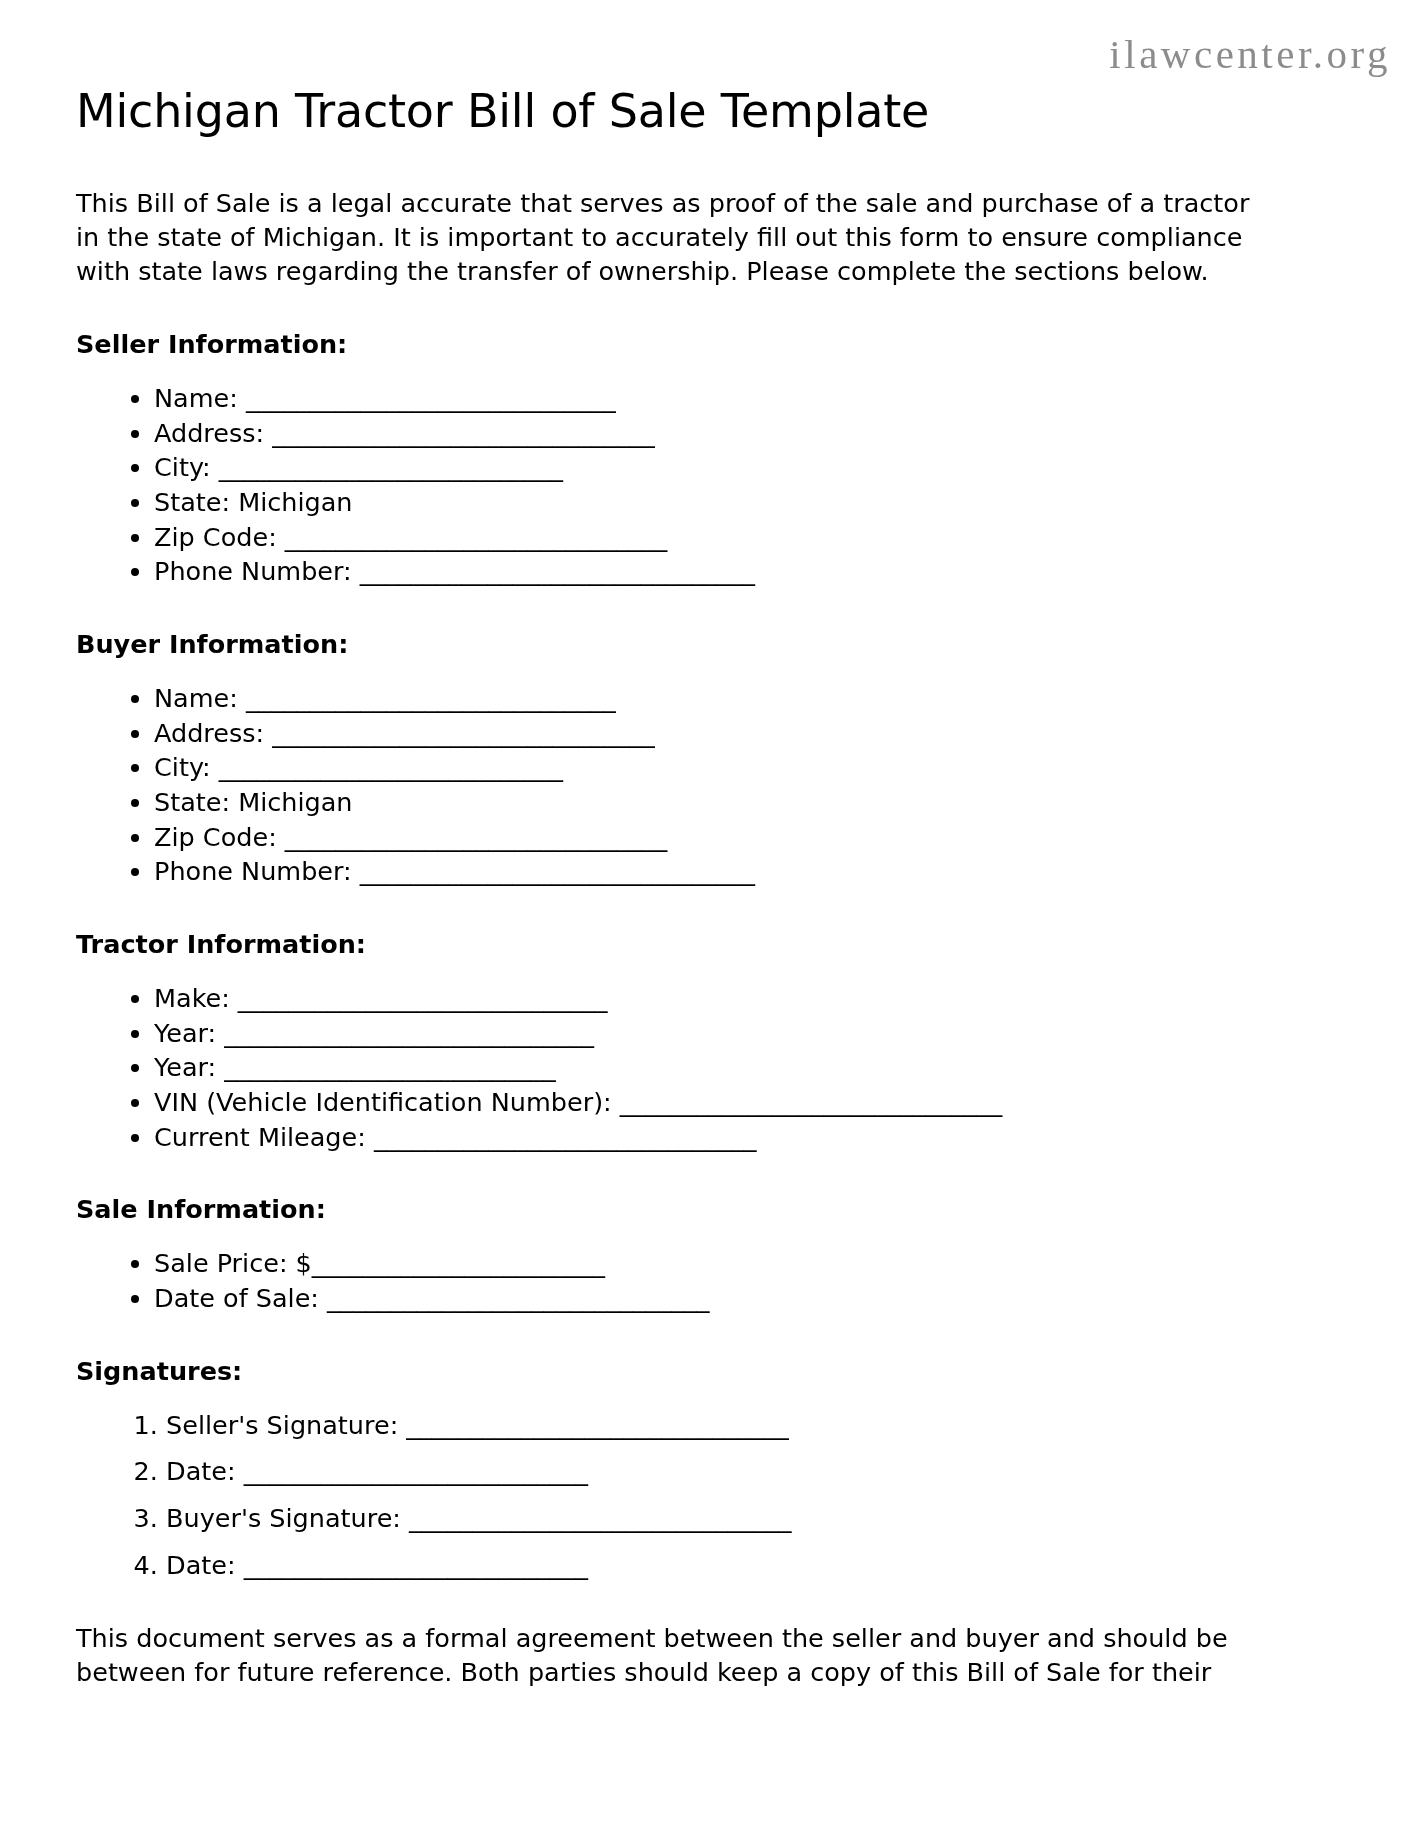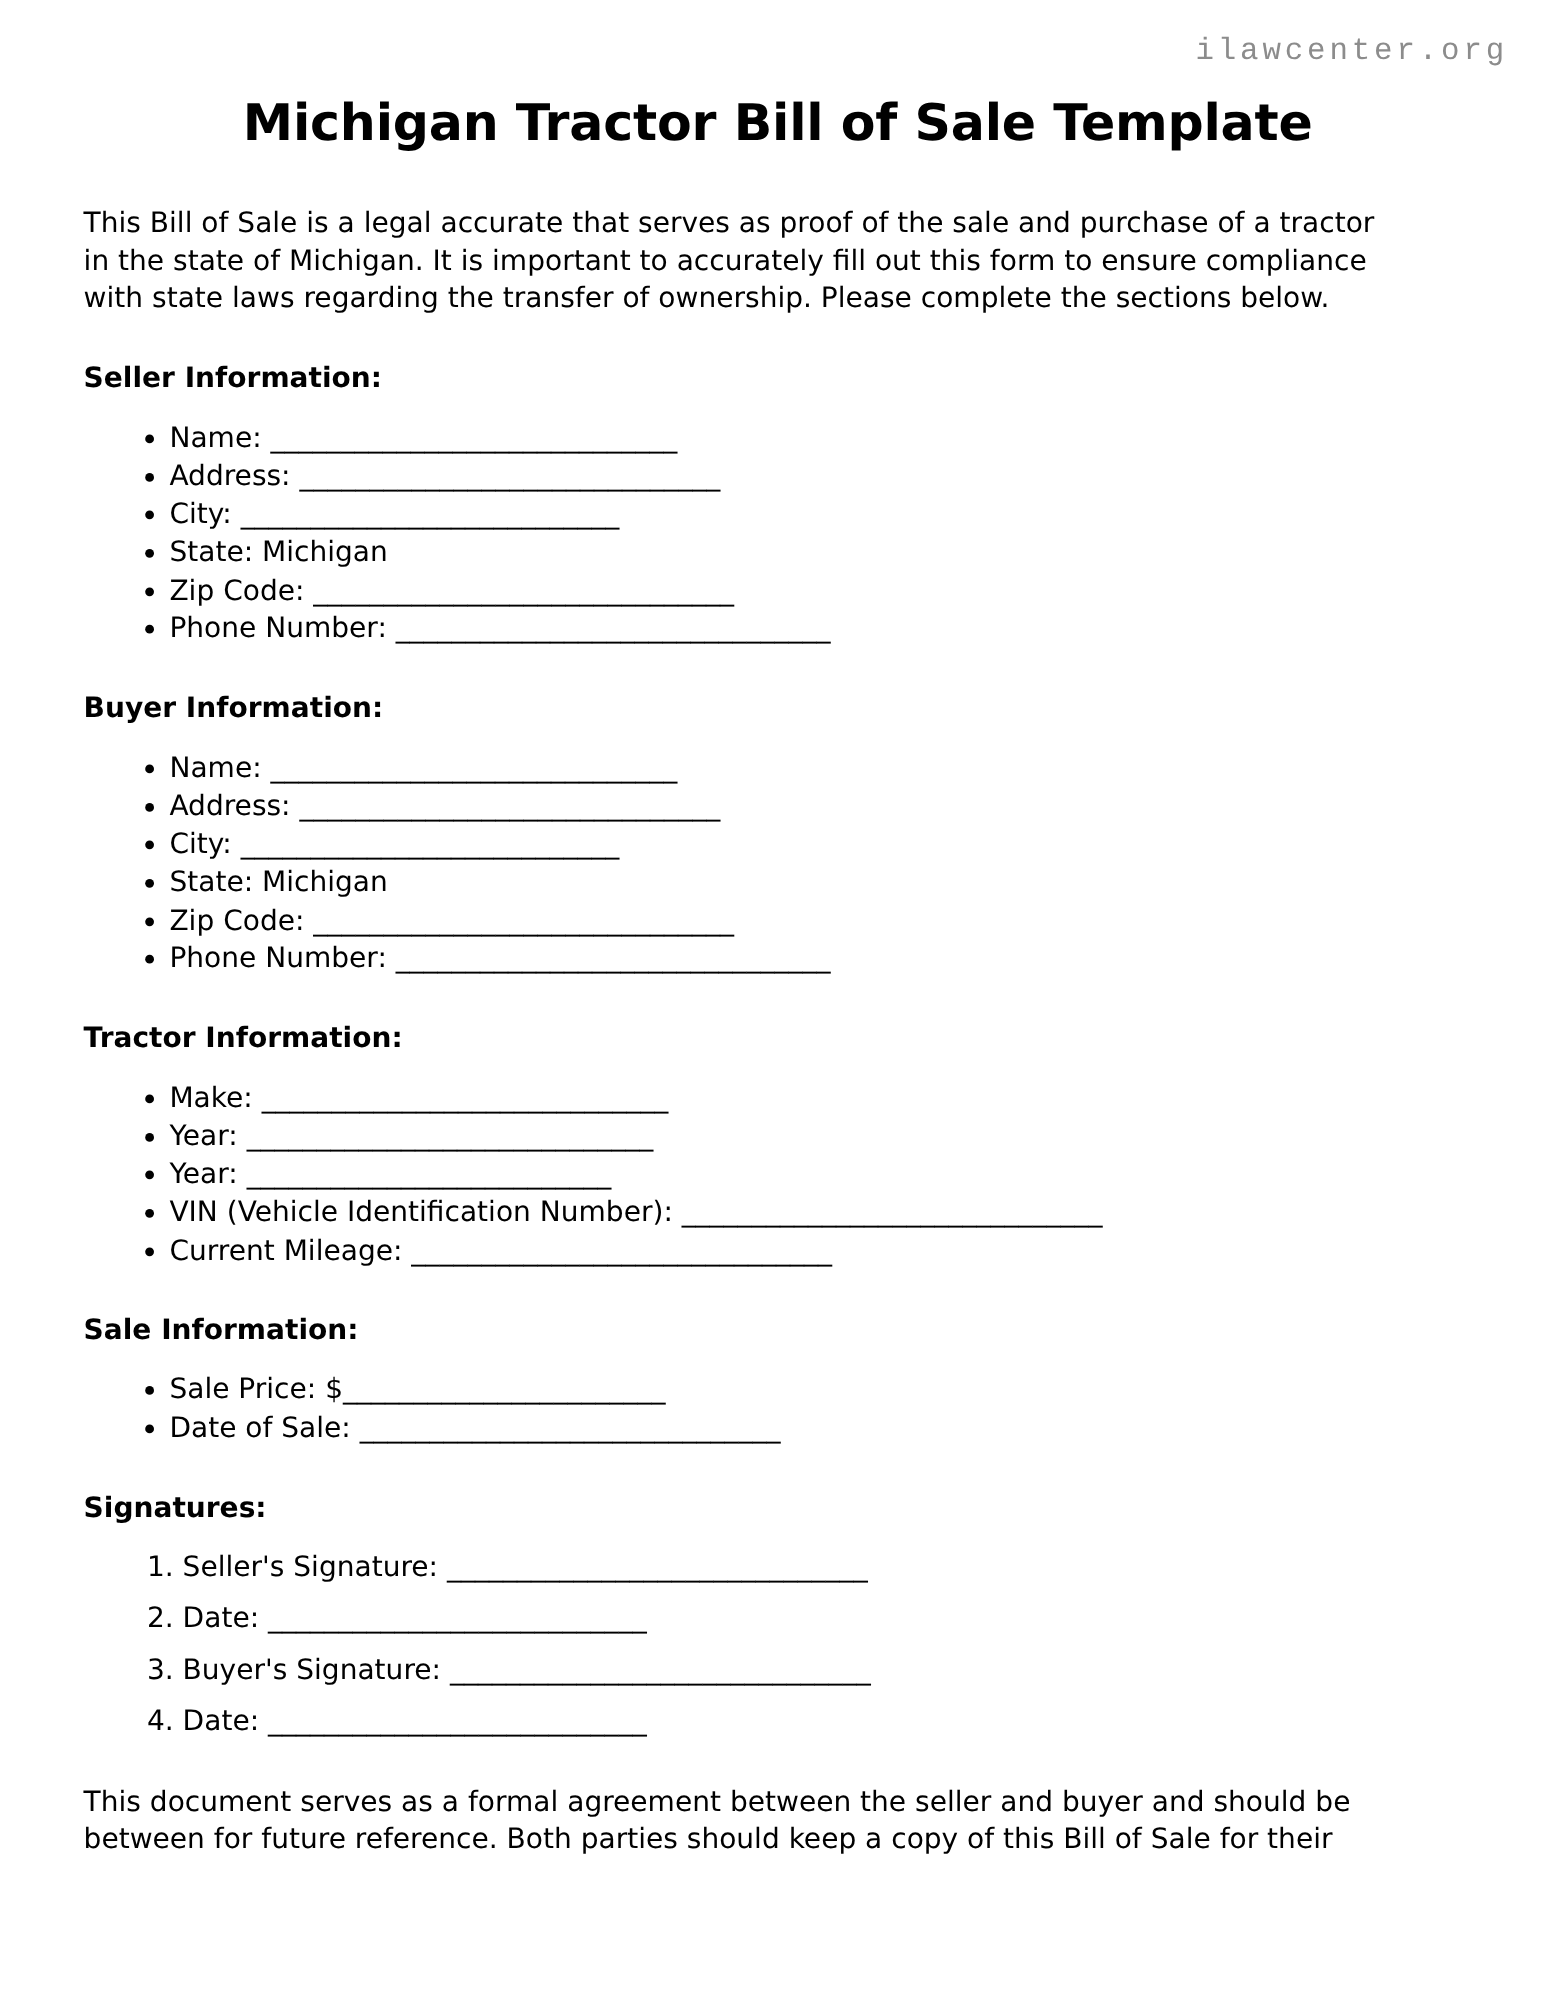--- a/index.html
+++ b/index.html
@@ -18,44 +18,43 @@
   .page {
     position: absolute;
     left: 0;
     top: 0;
     width: 1411px;
     height: 1826px;
     background: #ffffff;
   }
   .watermark {
     position: absolute;
-    right: 40px;
+    right: 20px;
     top: 34px;
-    font-family: Liberation Mono, monospace;
-    font-size: 28px;
+    font-family: Liberation Serif, serif;
+    font-size: 41px;
     letter-spacing: 3.5px;
     color: #8c8c8c;
     white-space: nowrap;
     line-height: 1;
   }
   .content {
     position: absolute;
     left: 76px;
     top: 84px;
     width: 1262px;
   }
   h1.doc-title {
     font-family: "DejaVu Sans", sans-serif;
-    font-weight: bold;
+    font-weight: normal;
     font-size: 46px;
     line-height: 1.2;
     margin: 0 0 48px 0;
     letter-spacing: -0.2px;
     color: #000;
-    text-align: center;
   }
   p.para {
     font-size: 25.5px;
     line-height: 1.33;
     margin: 0 0 40px 0;
     color: #000;
     max-width: 1200px;
   }
   h2.section {
     font-size: 25.5px;

